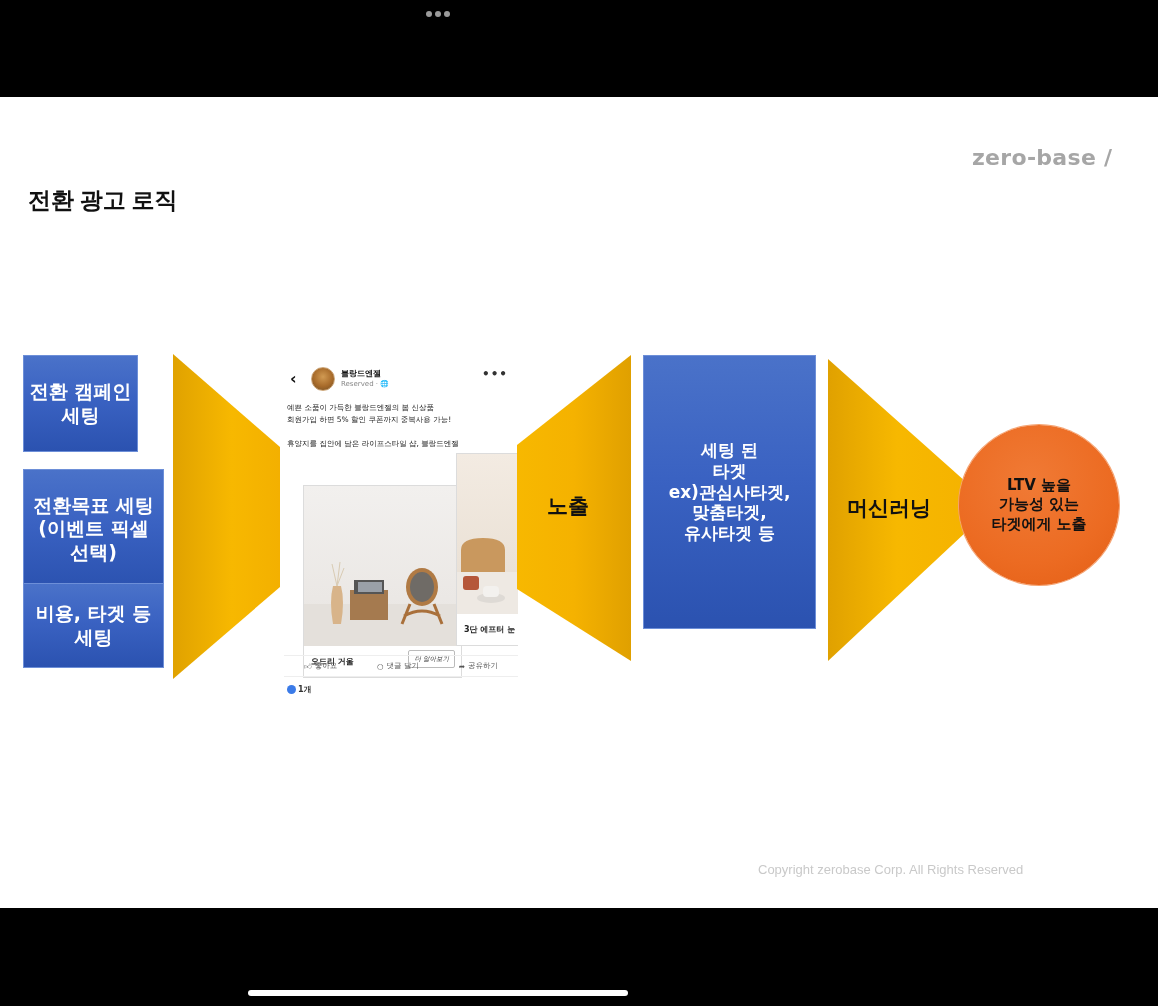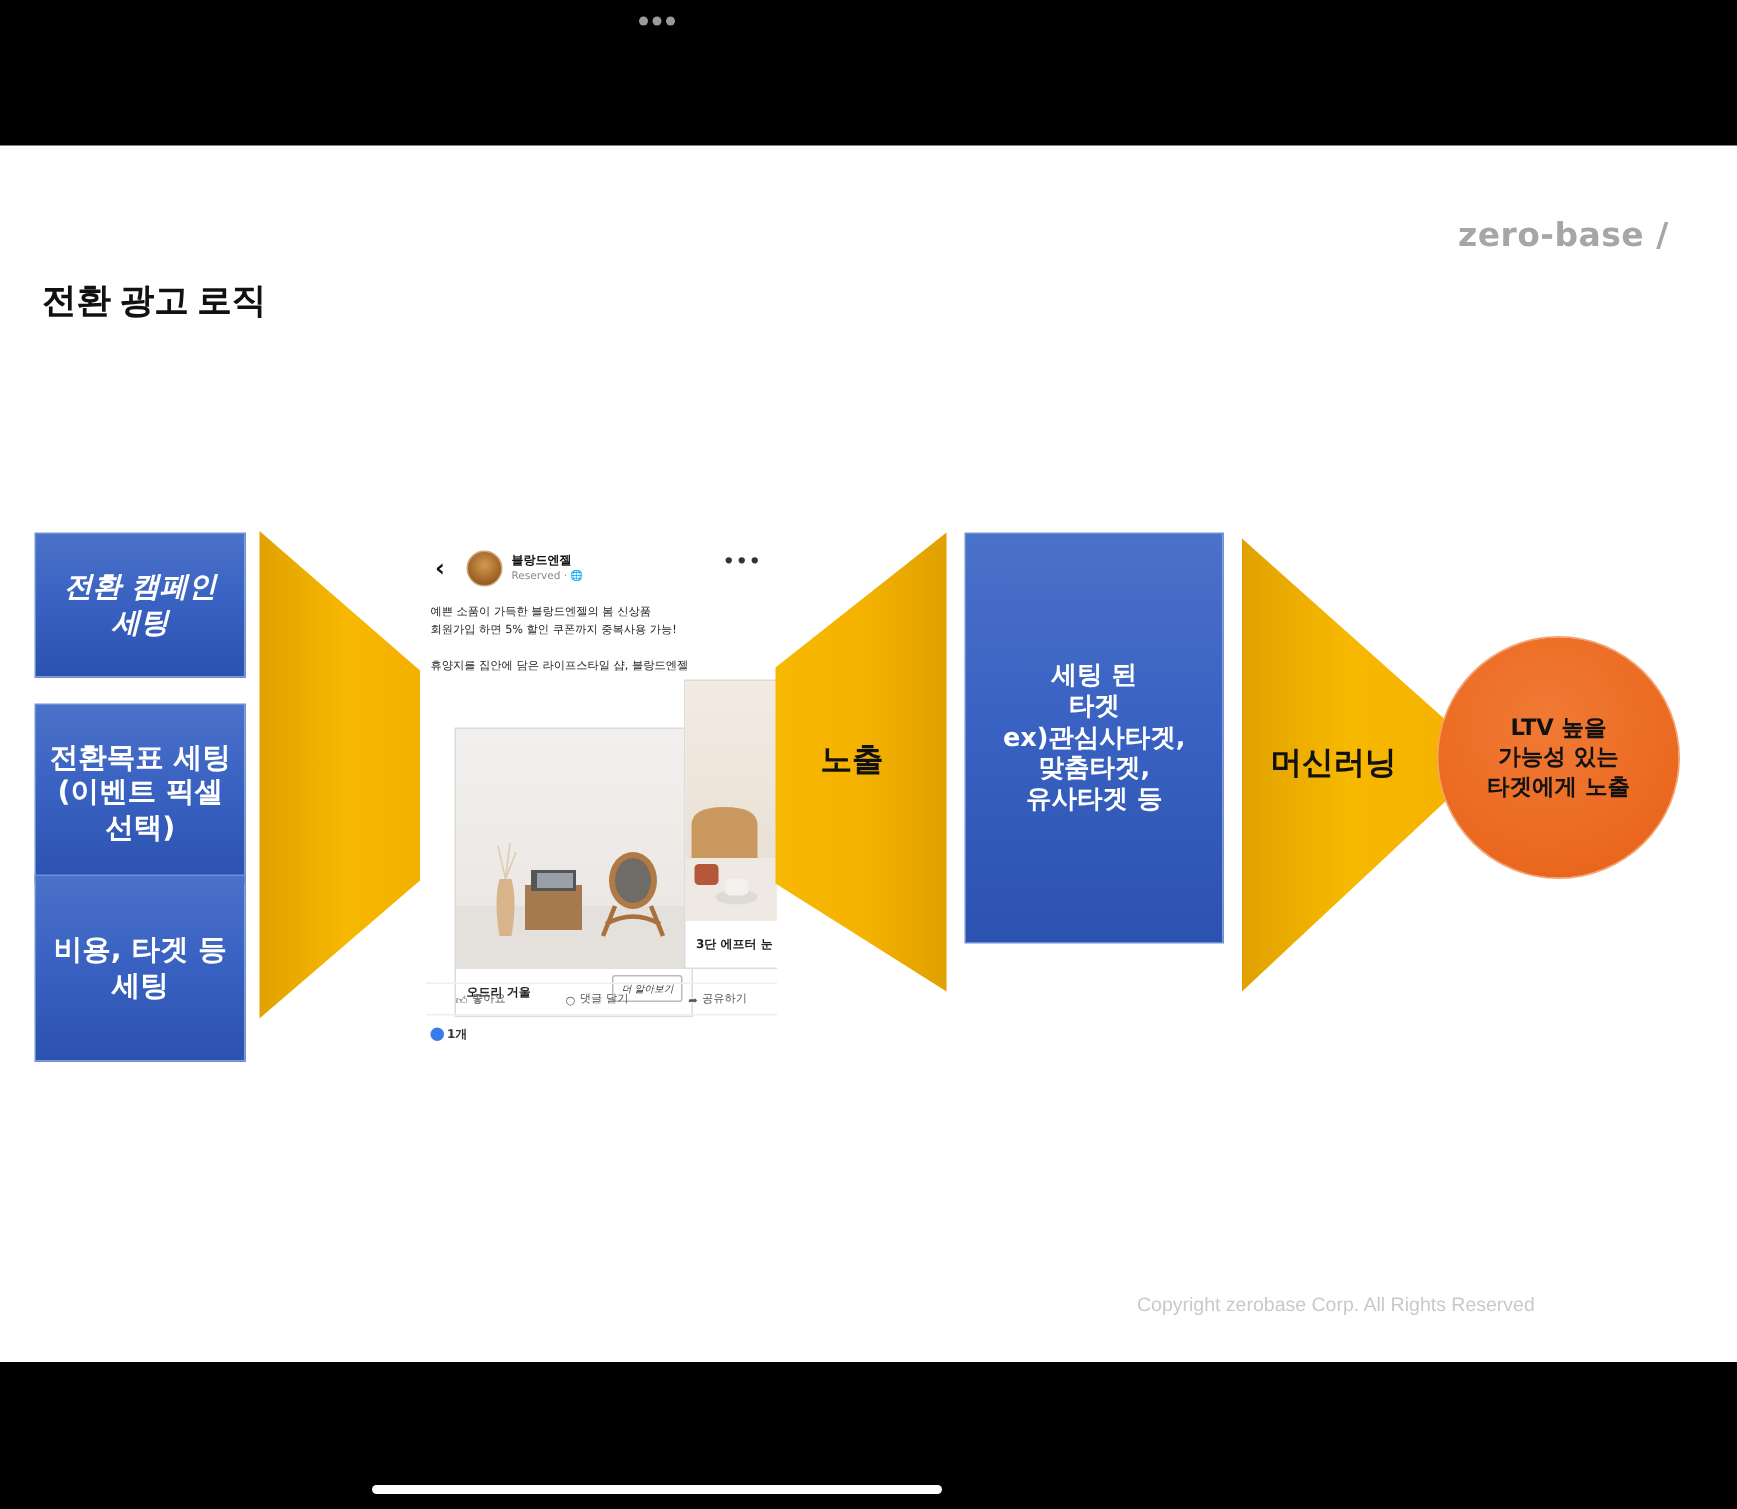--- a/index.html
+++ b/index.html
@@ -71,30 +71,30 @@
     <span></span>
       <span></span>
       <span></span>
   </div>
 </div>
 
 <div class="slide">
   <div class="logo">zero-base /</div>
   <div class="title">전환 광고 로직</div>
 
-  <div class="bluebox" style="left:23px; top:258px; width:141px; height:97px;font-style:italic;">
+  <div class="bluebox" style="left:23px; top:258px; width:115px; height:97px;">
     <span>전환 캠페인
 세팅</span>
   </div>
   <div class="bluebox" style="left:23px; top:372px; width:141px; height:120px;">
     <span>전환목표 세팅
 (이벤트 픽셀
 선택)</span>
   </div>
-  <div class="bluebox" style="left:23px; top:486px; width:141px; height:125px;">
+  <div class="bluebox" style="left:23px; top:486px; width:141px; height:85px;">
     <span>비용, 타겟 등
 세팅</span>
   </div>
 
   <svg class="funnel" style="left:170px; top:255px;" width="112" height="330" viewBox="0 0 112 330">
     <defs>
       <linearGradient id="g1" x1="0" x2="1" y1="0" y2="0">
         <stop offset="0" stop-color="#e0a200"></stop>
         <stop offset="0.55" stop-color="#f7b800"></stop>
         <stop offset="1" stop-color="#f3b000"></stop>

